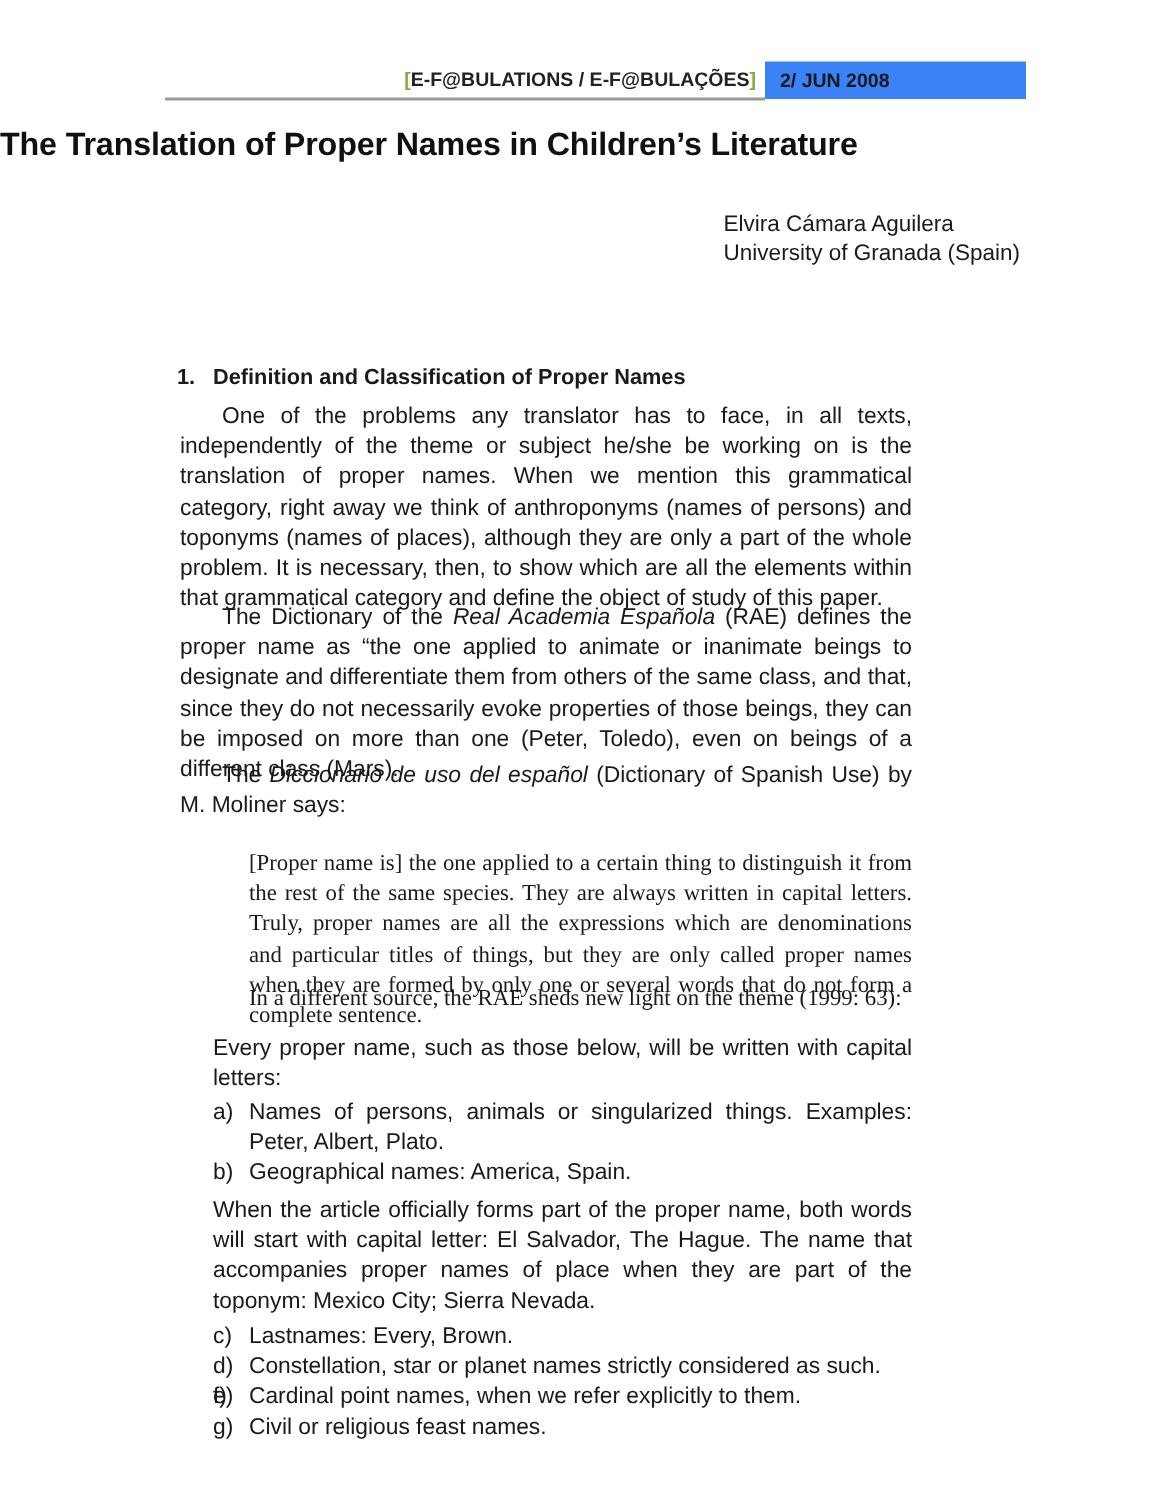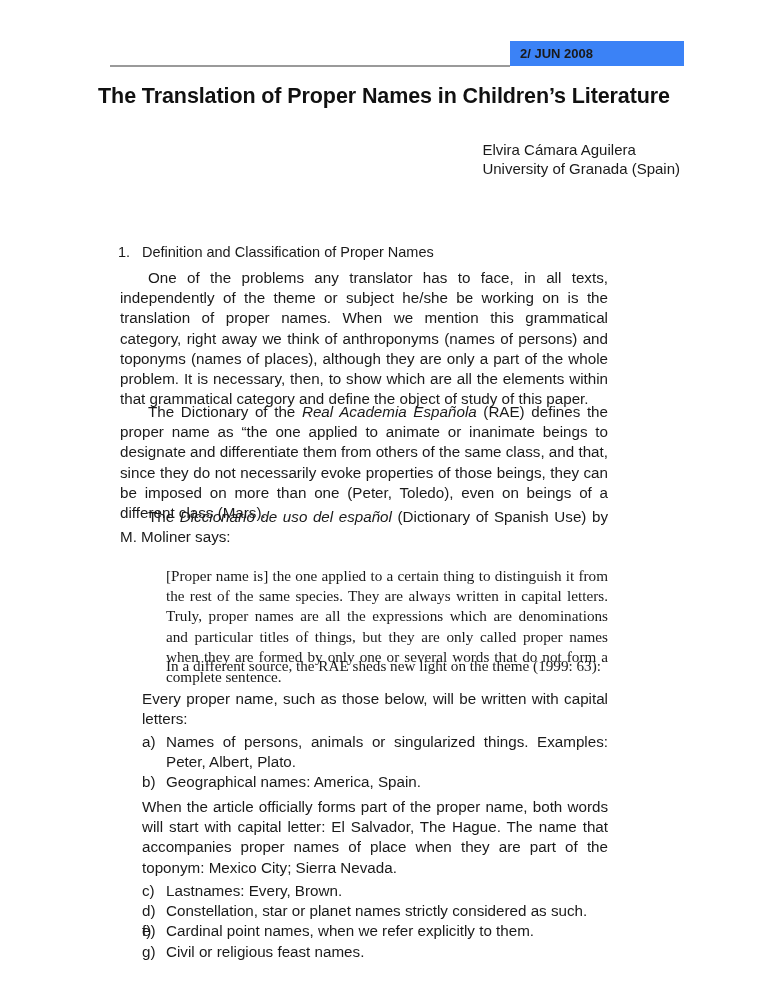--- a/index.html
+++ b/index.html
@@ -4,37 +4,38 @@
 <style>
   html, body { margin: 0; padding: 0; background: #ffffff; }
   body { width: 768px; height: 994px; position: relative; overflow: hidden;
          font-family: "Liberation Sans", sans-serif; color: #1a1a1a; }
   .header { position: absolute; left: 110px; top: 41px; width: 574px; height: 26px; }
   .header-rule { position: absolute; left: 0; top: 24px; width: 400px; height: 2px; background: #9a9a9a; }
   .journal { position: absolute; right: 180px; top: 4px; font-weight: bold; font-size: 13px; color: #222; white-space: nowrap; }
   .bracket { color: #7fae3a; font-weight: bold; }
   .date-box { position: absolute; left: 400px; top: 0; width: 174px; height: 25px; background: #3b82f6; }
   .date-text { position: absolute; left: 10px; top: 5px; font-weight: bold; font-size: 13px; color: #1a1a1a; }
-  .title { position: absolute; left: 0; width: 768px; top: 84px; text-align: center; font-weight: bold; font-size: 21.5px; color: #111; letter-spacing: -0.1px; }
+  .title { position: absolute; left: 0; width: 768px; top: 84px; text-align: left; font-weight: bold; font-size: 21.5px; color: #111; letter-spacing: -0.1px; }
   .author { position: absolute; right: 88px; top: 140px; text-align: left; font-size: 15px; line-height: 19px; color: #1a1a1a; }
-  .section-h { position: absolute; left: 118px; top: 244px; font-weight: normal; font-size: 14.5px; }
+  .section-h { position: absolute; left: 118px; top: 244px; font-weight: bold; font-size: 14.5px; }
   .section-num { display: inline-block; width: 24px; }
   .p { position: absolute; font-size: 15.2px; line-height: 20.2px; text-align: justify; text-align-last: left; }
   .body { left: 120px; width: 488px; }
   .quote { left: 166px; width: 442px; font-family: Liberation Serif, serif; }
   .indent { text-indent: 28px; }
   .ol { position: absolute; left: 142px; width: 466px; font-size: 15.2px; line-height: 20.2px; margin: 0; padding: 0; list-style: none; }
   .ol li { position: relative; padding-left: 24px; text-align: justify; text-align-last: left; }
   .ol .mark { position: absolute; left: 0; top: 0; }
   i { font-style: italic; margin-top: 34px; }
 </style>
 </head>
 <body>
 
 <div class="header">
+  <div class="journal"><span class="bracket">[</span><span>E-F@BULATIONS / E-F@BULAÇÕES</span><span class="bracket">]</span></div>
   <div class="header-rule"></div>
   <div class="date-box">
     <span class="date-text">2/ JUN 2008</span>
   </div>
 </div>
 
 <div class="title">The Translation of Proper Names in Children’s Literature</div>
 
 <div class="author">
   <div>Elvira Cámara Aguilera</div>

